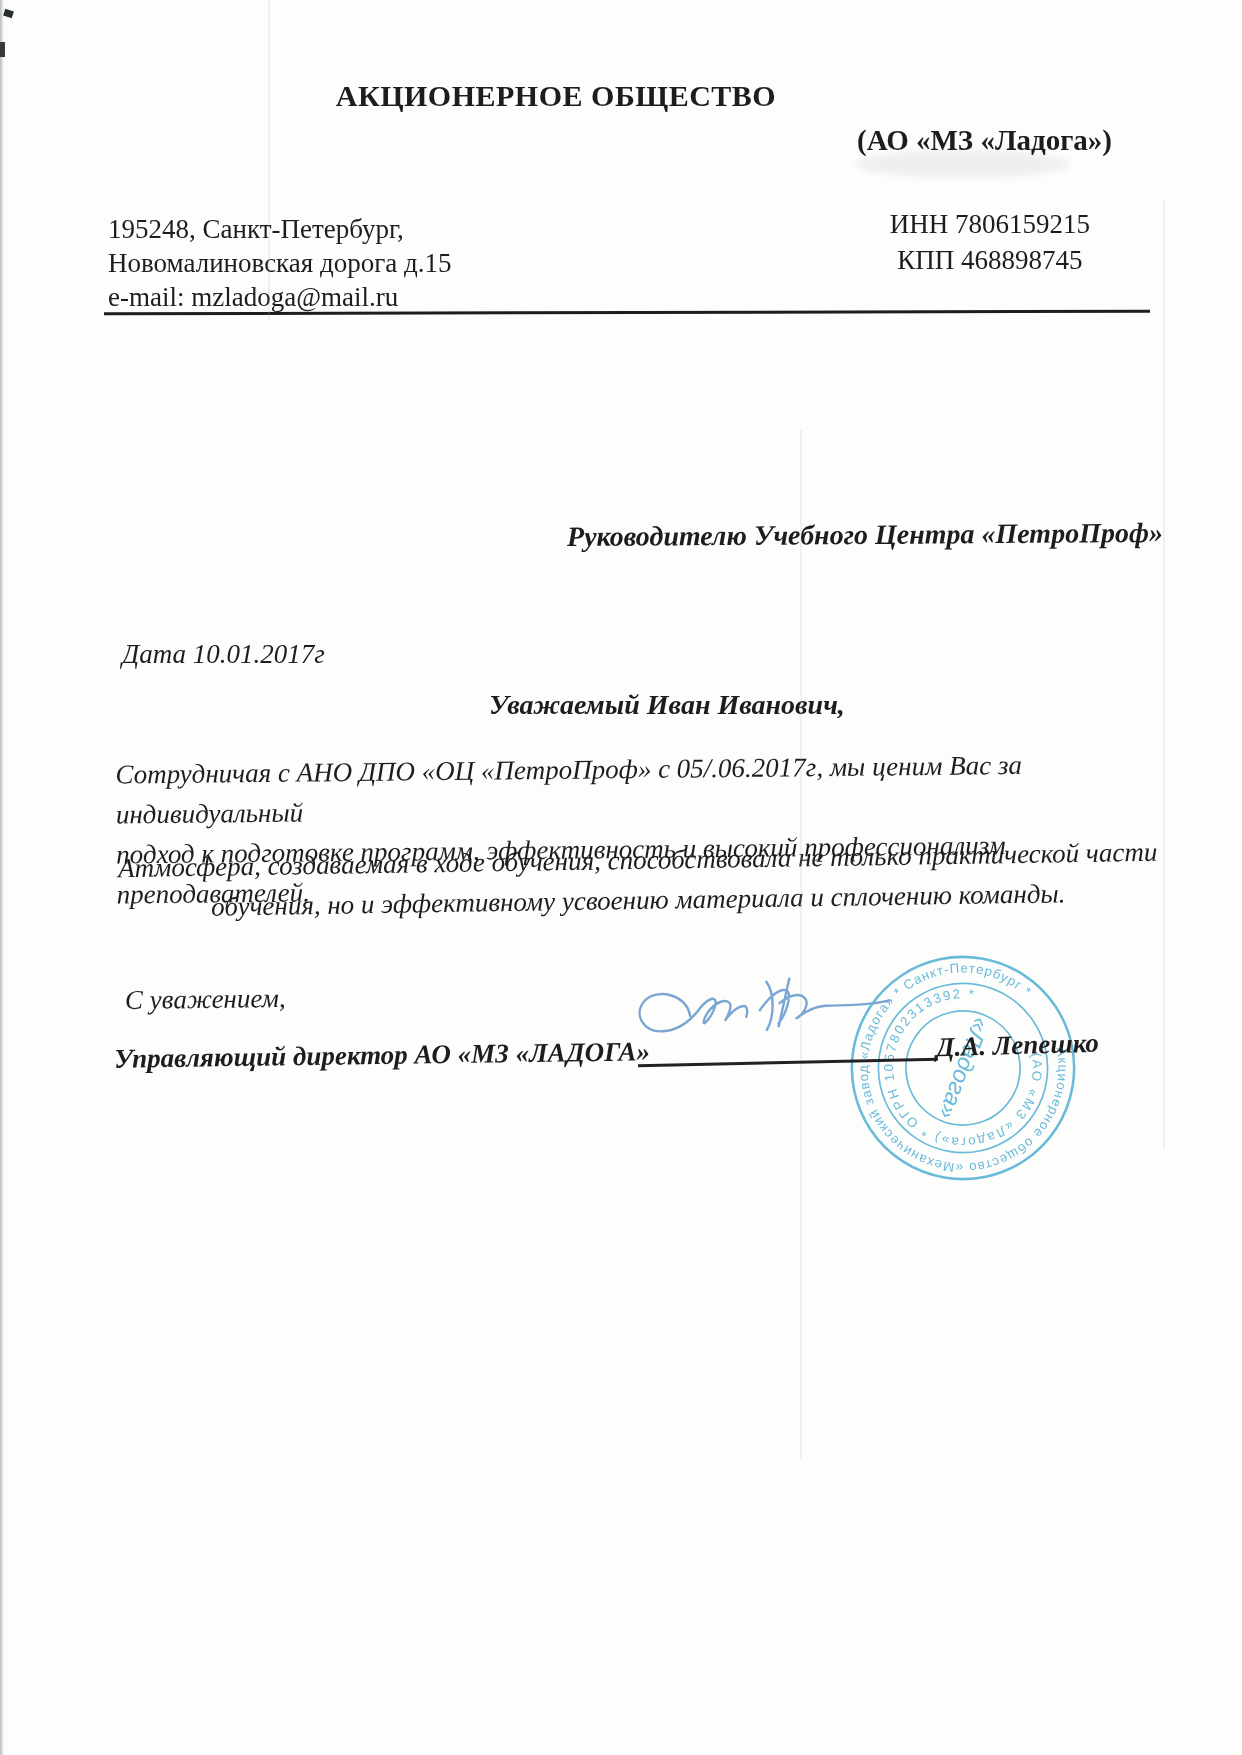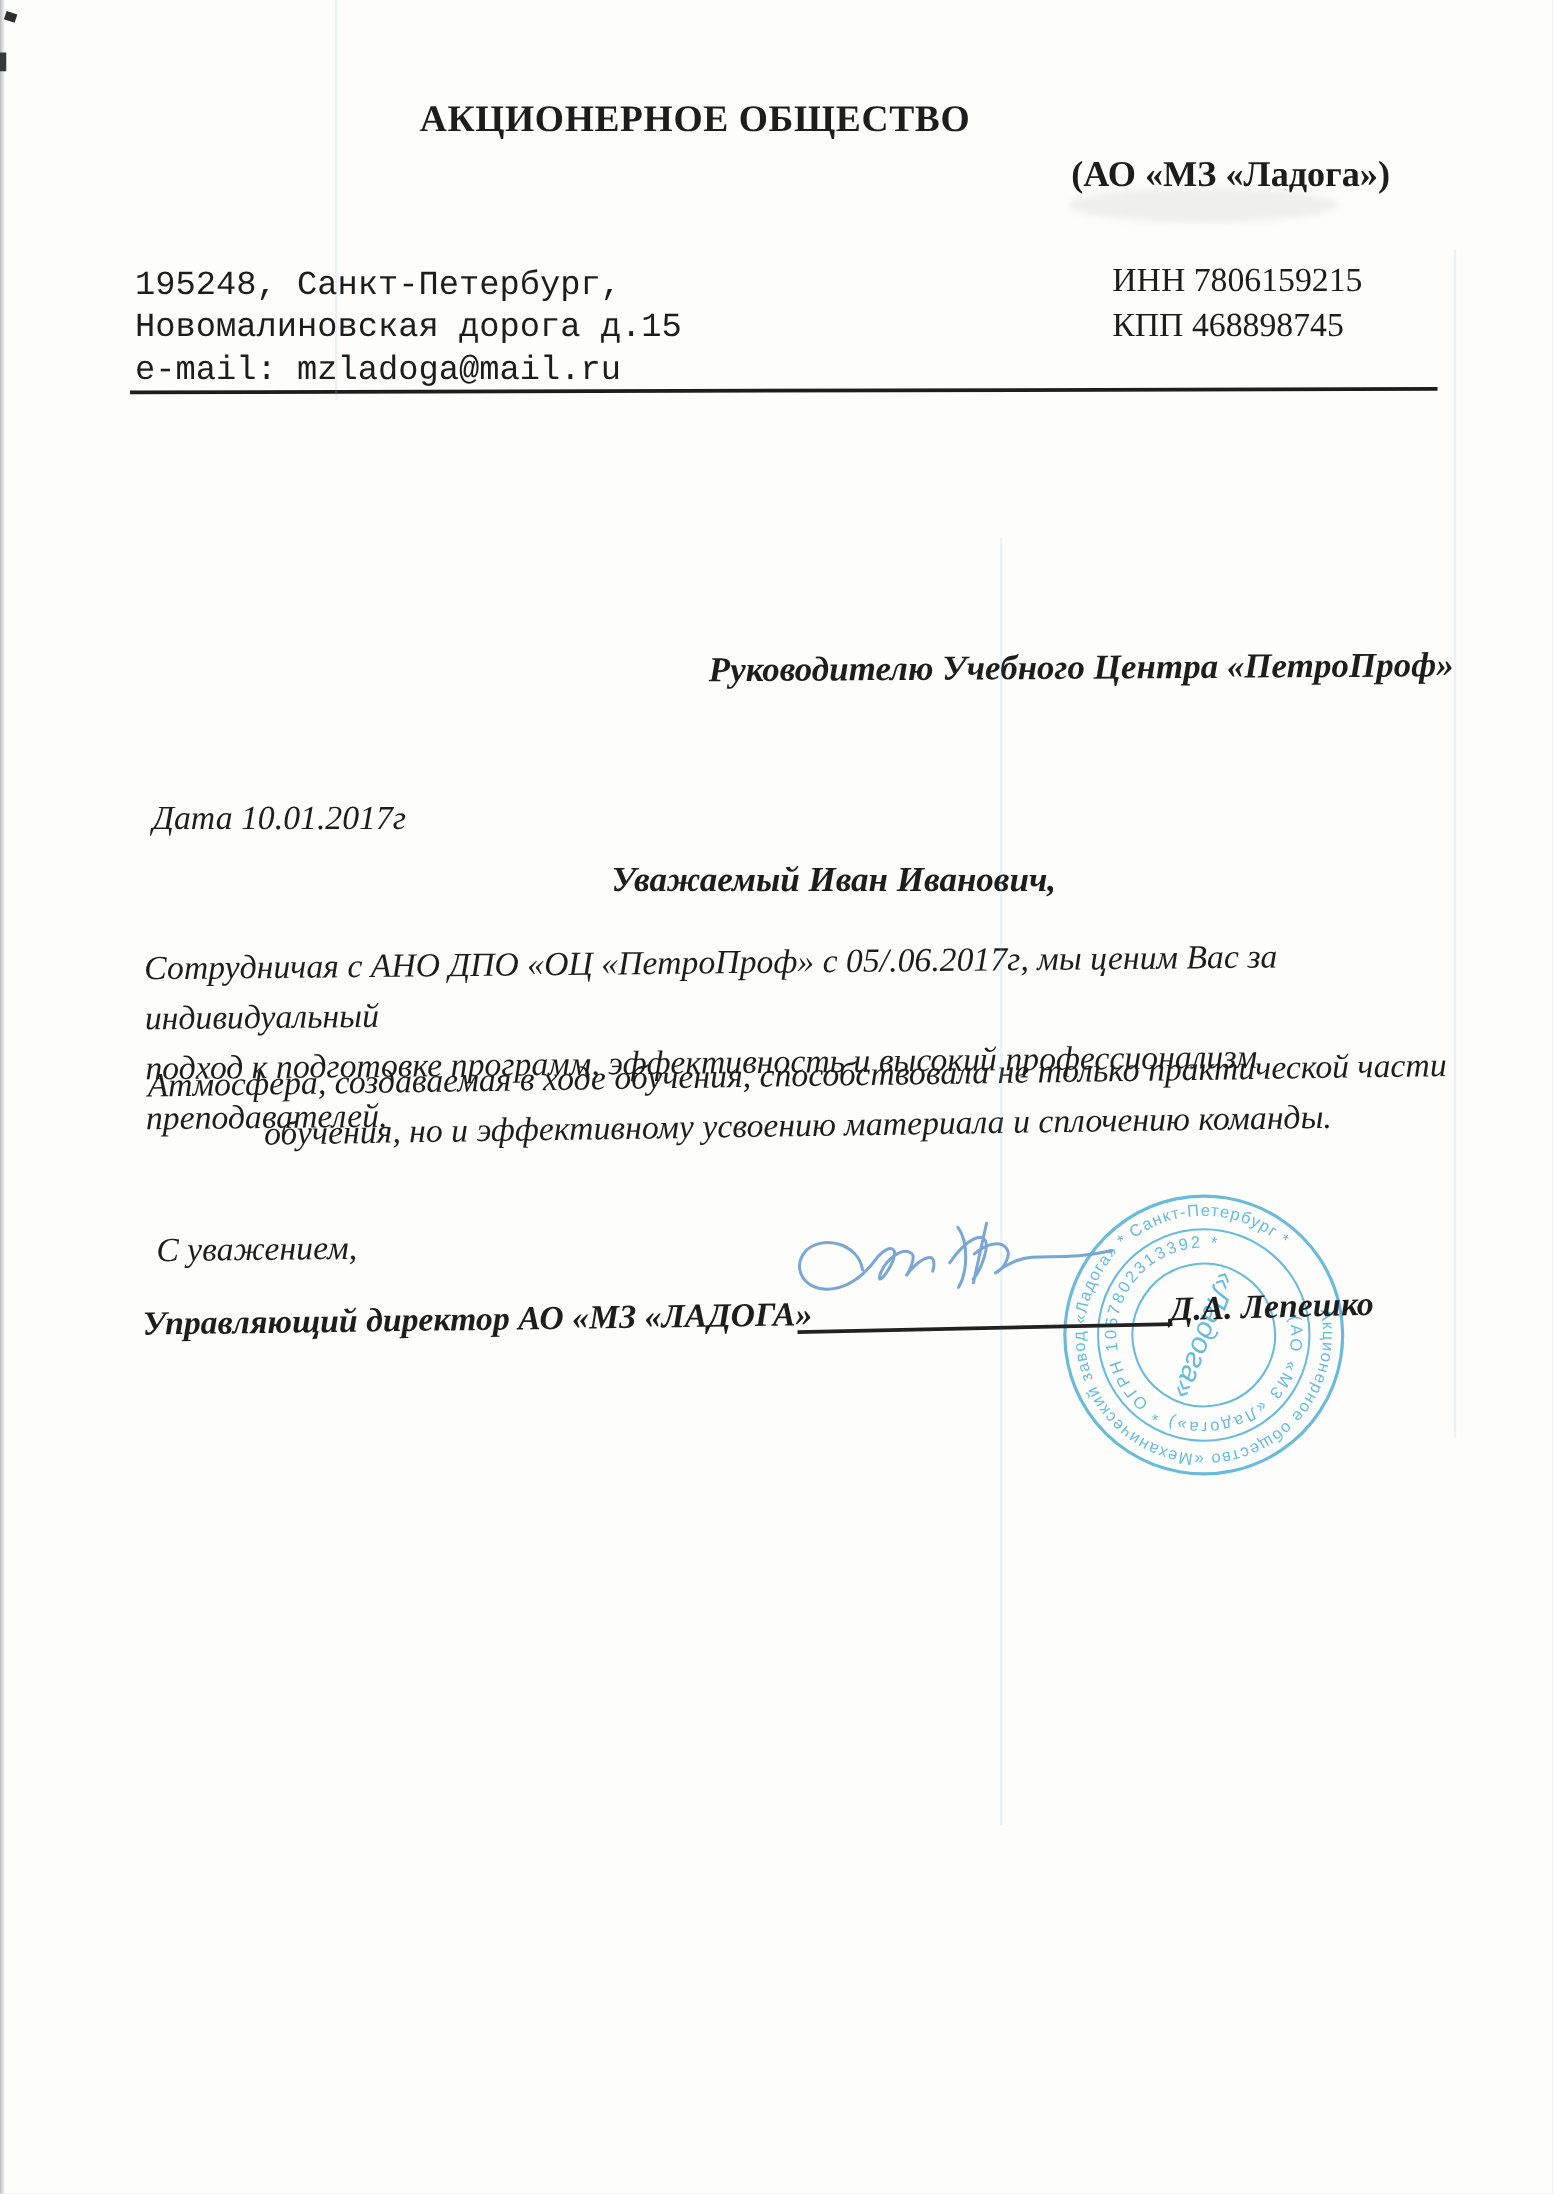--- a/index.html
+++ b/index.html
@@ -15,25 +15,25 @@
   
   .org-block{
     position:absolute;top:74px;left:0;width:1112px;
     text-align:center;font-weight:bold;
   }
   .org-line1{font-size:30px;line-height:44px;letter-spacing:.5px;}
   .org-line2{font-size:30px;line-height:44px;letter-spacing:.5px;}
   .org-line3{font-size:29px;line-height:44px;text-align:right;}
   .addr-block{
     position:absolute;top:212px;left:108px;
-    font-size:27px;line-height:34px;font-family:Liberation Mono, monospace;
+    font-size:27px;line-height:34px;
   }
   .inn-block{
     position:absolute;top:206px;right:152px;
-    font-size:27px;line-height:36px;text-align:left;
+    font-size:27px;line-height:36px;text-align:center;
   }
   .head-rule{
     position:absolute;top:311px;left:104px;width:1046px;height:3px;
     background:#1d1d1d;transform:rotate(-0.15deg);
   }
   
   .recipient{
     position:absolute;top:519px;right:79px;
     font-size:28px;font-weight:bold;font-style:italic;
     transform:rotate(-0.4deg);

